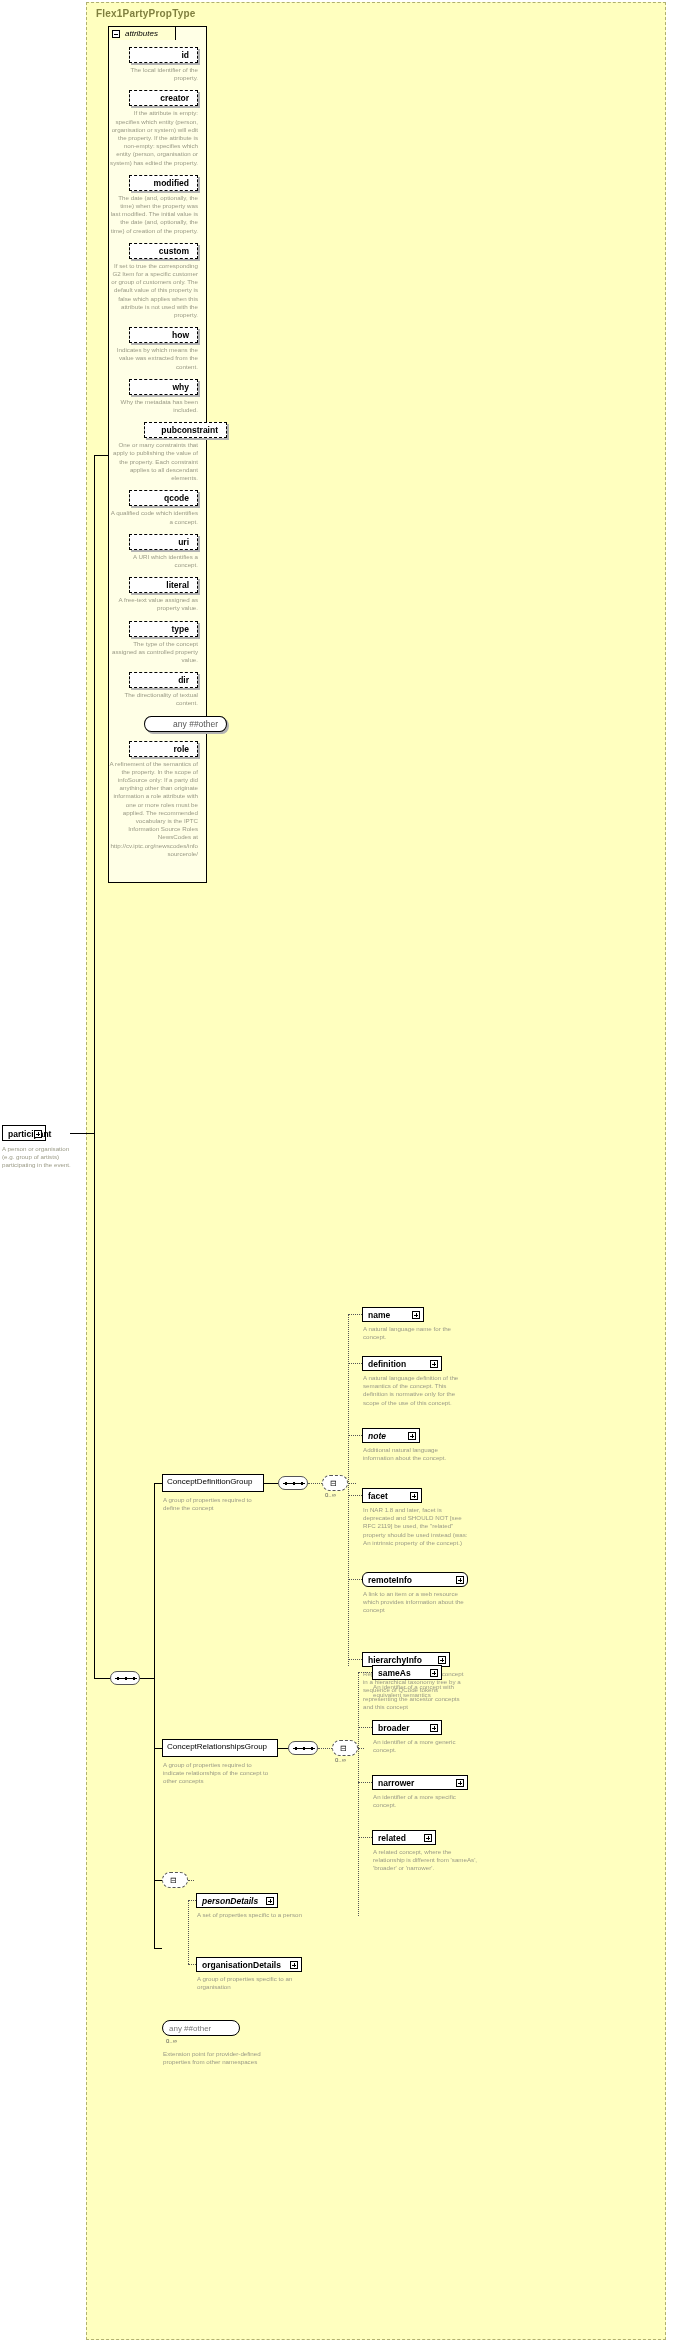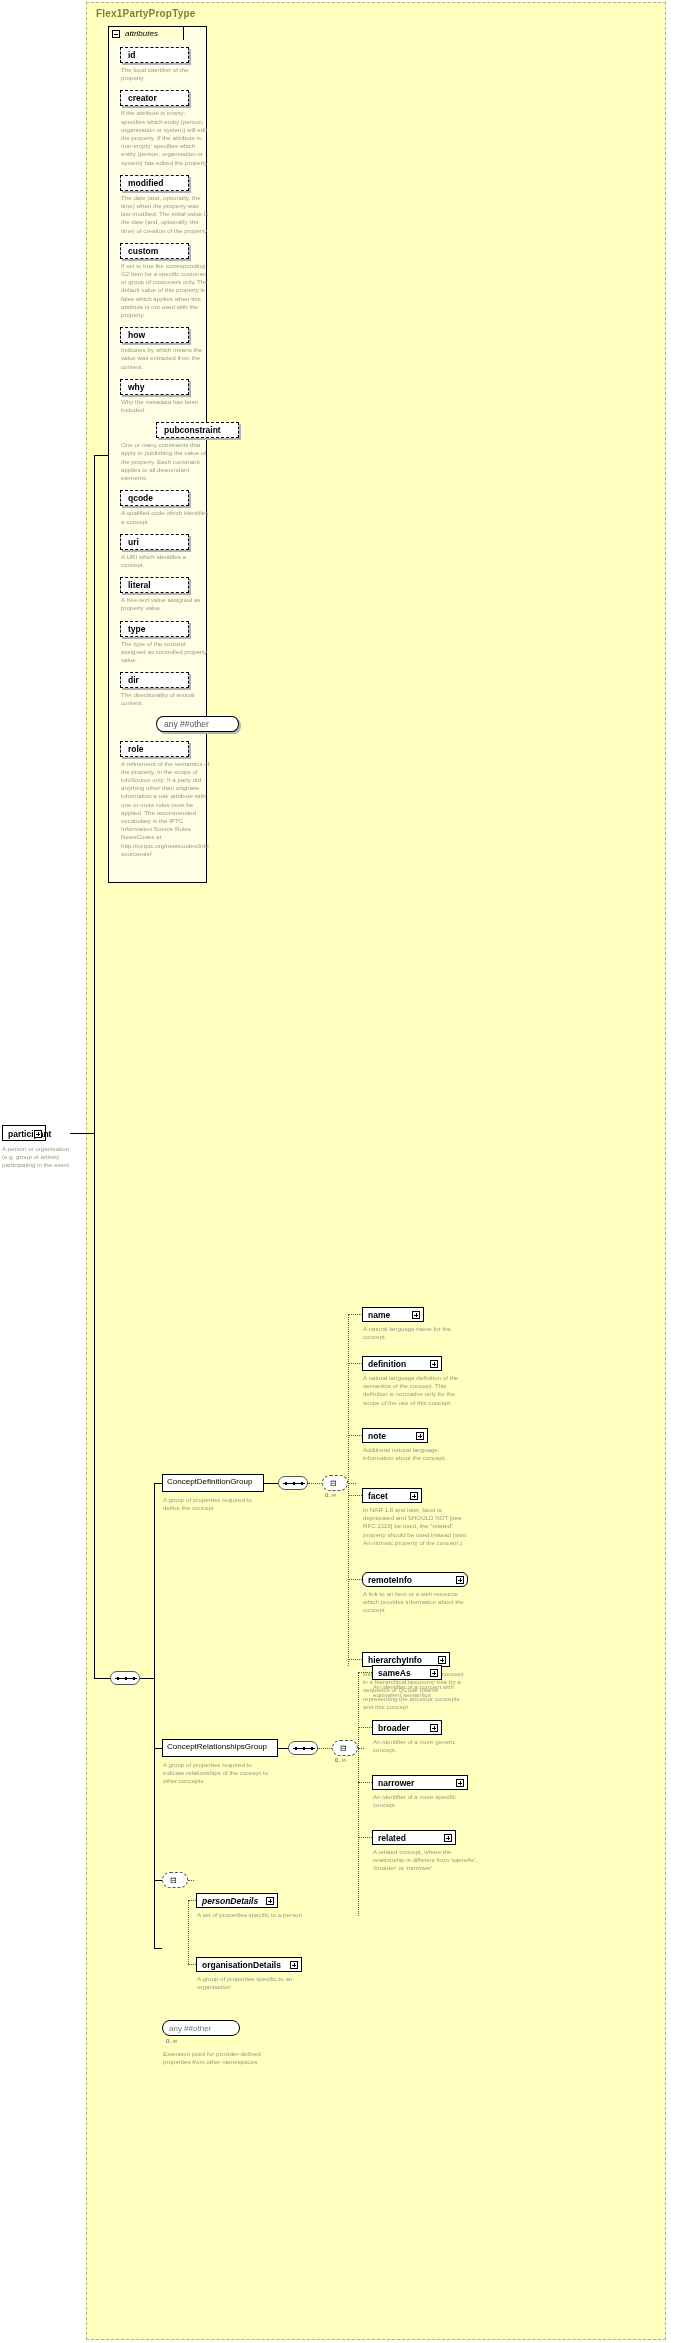--- a/index.html
+++ b/index.html
@@ -8,27 +8,27 @@
 
   
   .ctype{position:absolute;left:86px;top:2px;width:580px;height:2338px;
          background:#ffffbf;border:1px dashed #b0b070;box-sizing:border-box;}
   .ctype-title{position:absolute;left:96px;top:8px;font-size:10px;color:#808040;
          font-weight:bold;letter-spacing:.2px;}
 
   
   .attr-panel{position:absolute;left:108px;top:26px;width:99px;height:857px;
         background:#ffffe6;border:1px solid #000;box-sizing:border-box;}
-  .attr-tab{position:absolute;left:108px;top:26px;height:14px;width:76px;
+  .attr-tab{position:absolute;left:108px;top:26px;height:14px;width:68px;
         background:#ffffd0;border:1px solid #000;border-bottom:none;box-sizing:border-box;
         font-size:8px;font-style:italic;color:#000;padding-left:16px;line-height:14px;}
   .attr-tab .minus{position:absolute;left:3px;top:3px;width:8px;height:8px;
         border:1px solid #000;background:#fff;box-sizing:border-box;}
   .attr-tab .minus:before{content:"";position:absolute;left:1px;top:3px;width:4px;height:1px;background:#000;}
-  .attr-list{position:absolute;left:120px;top:44px;width:90px;}
+  .attr-list{position:absolute;left:108px;top:44px;width:90px;text-align:right;}
 
   .attr{margin-bottom:4px;}
   .abox{position:relative;display:inline-block;min-width:52px;padding:2px 8px 2px 7px;
         border:1px dashed #000;background:#fff;font-size:8.5px;font-weight:bold;color:#000;
         box-shadow:2px 2px 0 #b3b3b3;line-height:10px;margin-bottom:2px;}
   .abox.wide{min-width:66px;margin-left:36px;}
   .abox.anybox{border:1px solid #000;border-radius:8px/9px;font-weight:normal;color:#555;}
   .adesc{font-size:6.2px;color:#9a9a86;line-height:8.2px;margin:1px 0 5px 1px;word-wrap:break-word;}
 
   
@@ -205,21 +205,21 @@
   <div class="eldesc" style="left:363px;top:1325px;width:105px;">A natural language name for the concept.</div>
 
   <div class="hd" style="left:348px;top:1363px;width:14px;"></div>
   <div class="el" style="left:362px;top:1356px;width:80px;">
     <span class="lbl">definition</span>
     <span class="plus"></span>
   </div>
   <div class="eldesc" style="left:363px;top:1374px;width:105px;">A natural language definition of the semantics of the concept. This definition is normative only for the scope of the use of this concept.</div>
 
   <div class="hd" style="left:348px;top:1435px;width:14px;"></div>
-  <div class="el" style="left:362px;top:1428px;width:66px;">
+  <div class="el" style="left:362px;top:1428px;width:58px;font-style:italic;">
     <span class="lbl">note</span>
     <span class="plus"></span>
   </div>
   <div class="eldesc" style="left:363px;top:1446px;width:105px;">Additional natural language information about the concept.</div>
 
   <div class="hd" style="left:348px;top:1495px;width:14px;"></div>
   <div class="el" style="left:362px;top:1488px;width:60px;">
     <span class="lbl">facet</span>
     <span class="plus"></span>
   </div>
@@ -275,21 +275,21 @@
   <div class="eldesc" style="left:373px;top:1738px;width:105px;">An identifier of a more generic concept.</div>
 
   <div class="hd" style="left:358px;top:1782px;width:14px;"></div>
   <div class="el" style="left:372px;top:1775px;width:96px;">
     <span class="lbl">narrower</span>
     <span class="plus"></span>
   </div>
   <div class="eldesc" style="left:373px;top:1793px;width:105px;">An identifier of a more specific concept.</div>
 
   <div class="hd" style="left:358px;top:1837px;width:14px;"></div>
-  <div class="el" style="left:372px;top:1830px;width:84px;padding-left:20px;">
+  <div class="el" style="left:372px;top:1830px;width:64px;padding-left:20px;">
     <span class="lbl">related</span>
     <span class="plus"></span>
   </div>
   <div class="eldesc" style="left:373px;top:1848px;width:105px;">A related concept, where the relationship is different from 'sameAs', 'broader' or 'narrower'.</div>
 
   <div class="choice" style="left:162px;top:1872px;">
     <span class="g">⊟</span>
   </div>
   <div class="vd" style="left:188px;top:1900px;height:64px;"></div>
   <div class="hd" style="left:188px;top:1880px;width:6px;"></div>

